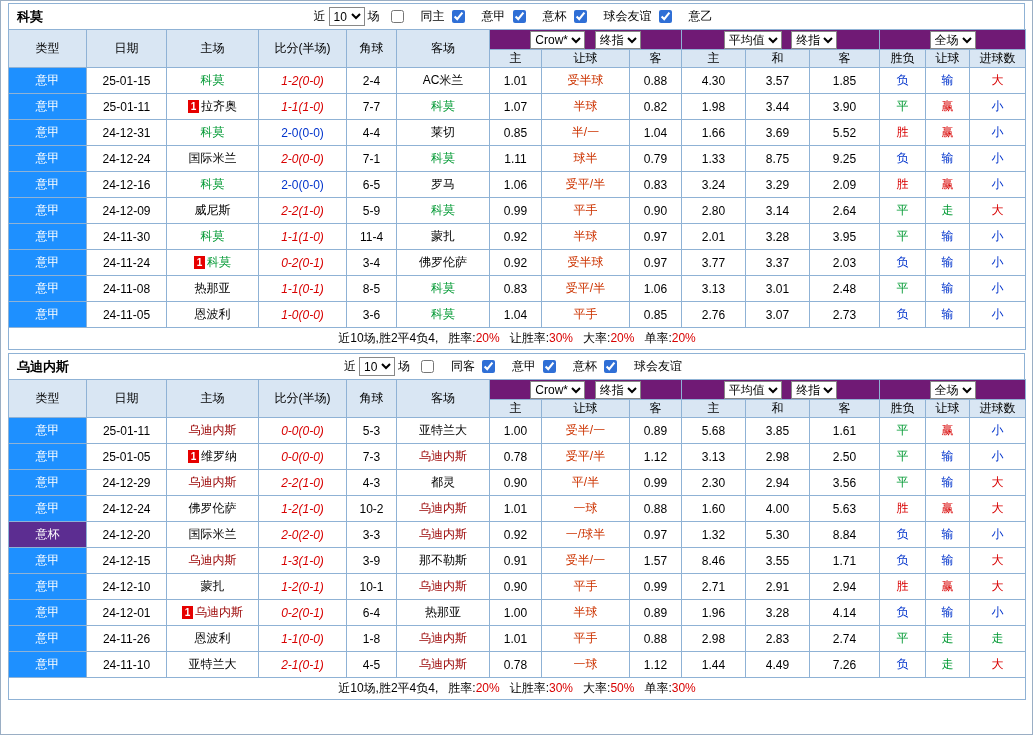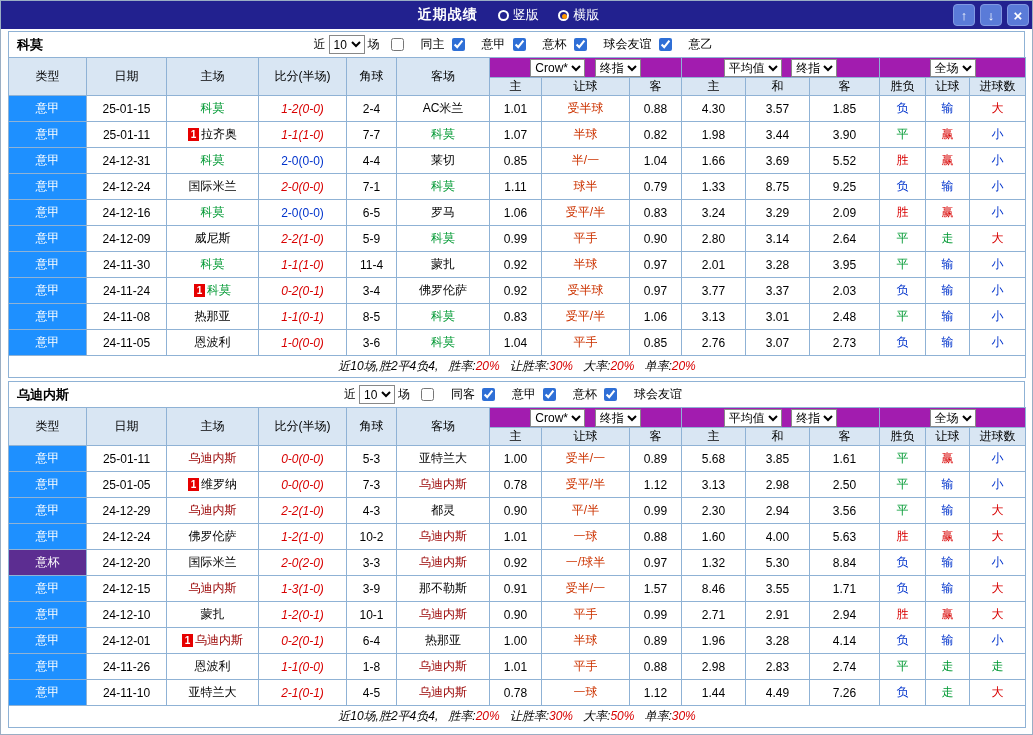--- a/index.html
+++ b/index.html
@@ -31,61 +31,37 @@
   .chk-group { display:inline-flex; align-items:center; margin-left:8px; }
   .chk { display:inline-flex; align-items:center; margin-right:7px; gap:17px; cursor:pointer; }
   .chk input { width:13px; height:13px; accent-color:#2f6fd6; vertical-align:middle; }
 
   
   table.stats-table { border-collapse:collapse; width:1017px; table-layout:fixed; font-size:12px; }
   .stats-table th, .stats-table td { border:1px solid var(--grid,#8fb2d5); text-align:center; padding:0;
                                      overflow:hidden; white-space:nowrap; }
   thead th { background:var(--header-bg,#d9e6f3); font-weight:normal; color:#000; }
   .hdr-sub th { height:18px; }
-  .dd-cell { background:#a21caf; height:20px; }
+  .dd-cell { background:#701a75; height:20px; }
   .dd-cell select { font-size:12px; height:18px; margin:0 3px; border:1px solid #888; background:#fff; }
   tbody td { height:26px; color:#000; background:#fff; }
   td.lg { color:#fff; }
   .badge { display:inline-block; background:var(--badge,#e60000); color:#fff; font-size:10px; width:11px; height:13px;
            line-height:13px; margin-right:2px; font-weight:bold; text-align:center; }
   .hcap { color:var(--hcap,#cc3300); }
   .c-red { color:var(--red,#d80000); } .c-blue { color:var(--blue,#0033cc); } .c-green { color:var(--green,#009933); }
   .sc-red { color:var(--red,#d80000);font-style:italic; } .sc-blue { color:var(--blue,#0033cc); }
-  tfoot .summary { height:22px; font-size:12px; background:#fff; color:#000;font-style:italic; }
+  tfoot .summary { height:22px; font-size:12px; background:#fff; color:#000; }
   .summary .seg { margin:0 5px; }
   .summary .val { color:var(--red,#d80000); }
 </style>
 </head>
 <body>
 
 <div class="window">
-  <div class="titlebar">
-    <span class="title">近期战绩</span>
-    <span class="radio-group">
-      <label class="radio">
-        <span class="rdot"></span>
-        <span>竖版</span>
-      </label>
-      <label class="radio">
-        <span class="rdot selected"></span>
-        <span>横版</span>
-      </label>
-    </span>
-    <div class="titlebar-buttons">
-      <button class="tb-btn">
-          <span>↑</span>
-        </button>
-      <button class="tb-btn">
-          <span>↓</span>
-        </button>
-      <button class="tb-btn close">
-          <span>×</span>
-        </button>
-    </div>
-  </div>
   <div id="sections">
   <section class="team-section">
     <div class="filter-bar">
       <span class="team-name">科莫</span>
       <span class="filter-controls">
         <span>近</span>
         <select>
           <option>10</option>
         </select>
         <span>场</span>

